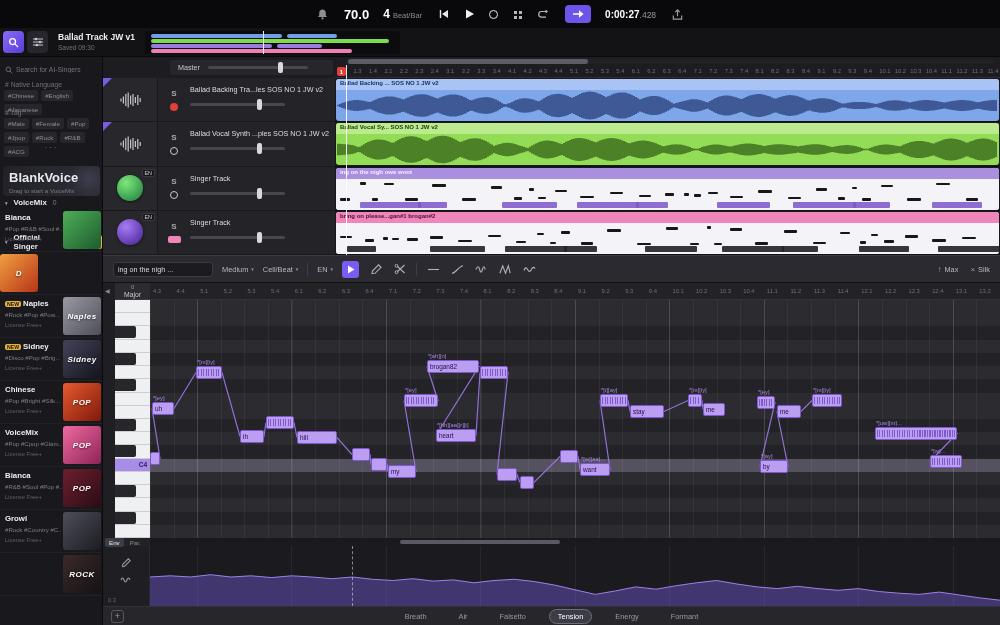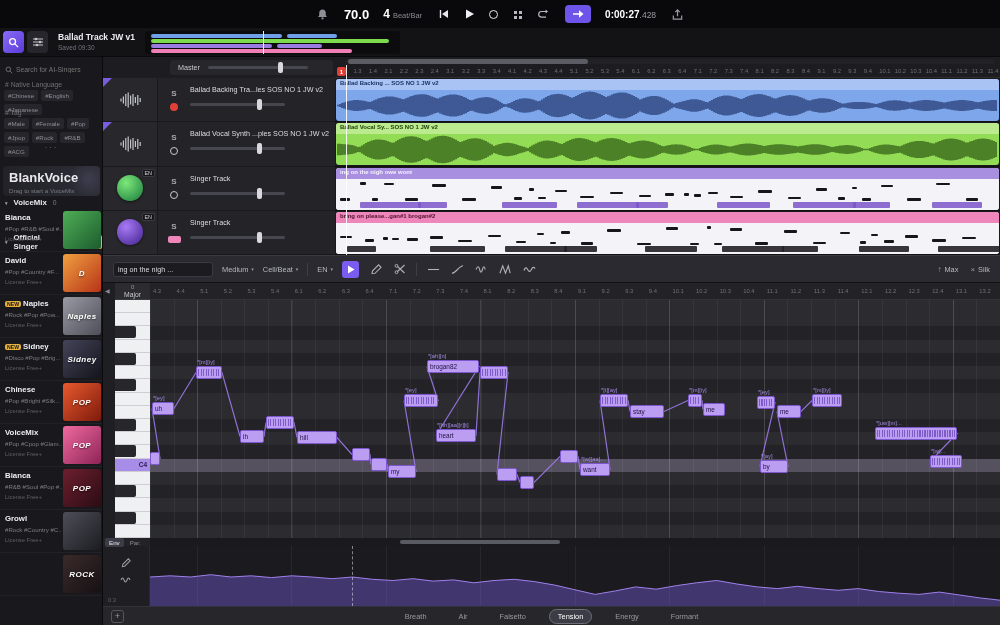--- a/index.html
+++ b/index.html
@@ -297,27 +297,20 @@
           <div class="s-info">
             <div class="s-name-row">
               <div class="s-name">Bianca</div>
             </div>
             <div class="s-tags">#Pop #R&amp;B #Soul #...</div>
             <div class="s-lic">License Free+</div>
           </div>
           <div class="s-avatar" style="background: linear-gradient(135deg, rgb(79, 174, 87), rgb(28, 92, 46));"></div>
         </div>
         <div class="singer">
-          <div class="s-info">
-            <div class="s-name-row">
-              <div class="s-name">David</div>
-            </div>
-            <div class="s-tags">#Pop #Country #F...</div>
-            <div class="s-lic">License Free+</div>
-          </div>
           <div class="s-avatar" style="background: linear-gradient(135deg, rgb(240, 160, 64), rgb(184, 52, 24));">D</div>
         </div>
         <div class="singer">
           <div class="s-info">
             <div class="s-name-row">
               <div class="s-new">NEW</div>
               <div class="s-name">Naples</div>
             </div>
             <div class="s-tags">#Rock #Pop #Pow...</div>
             <div class="s-lic">License Free+</div>

